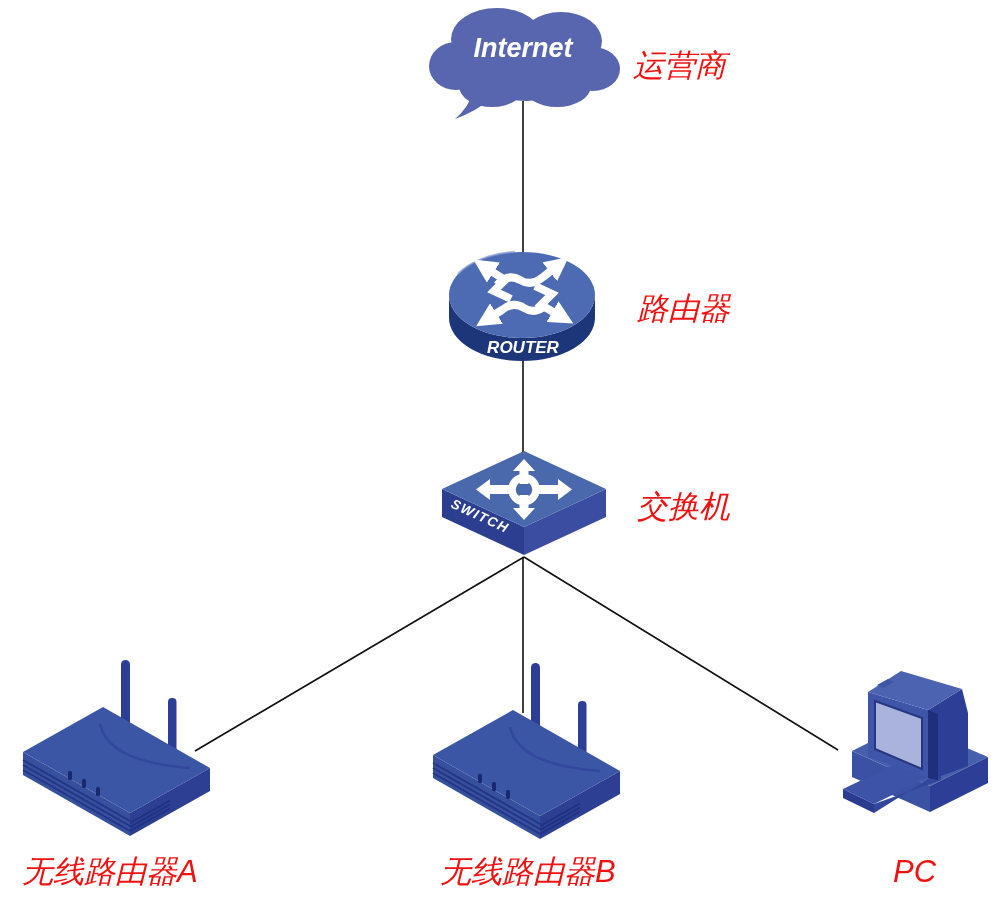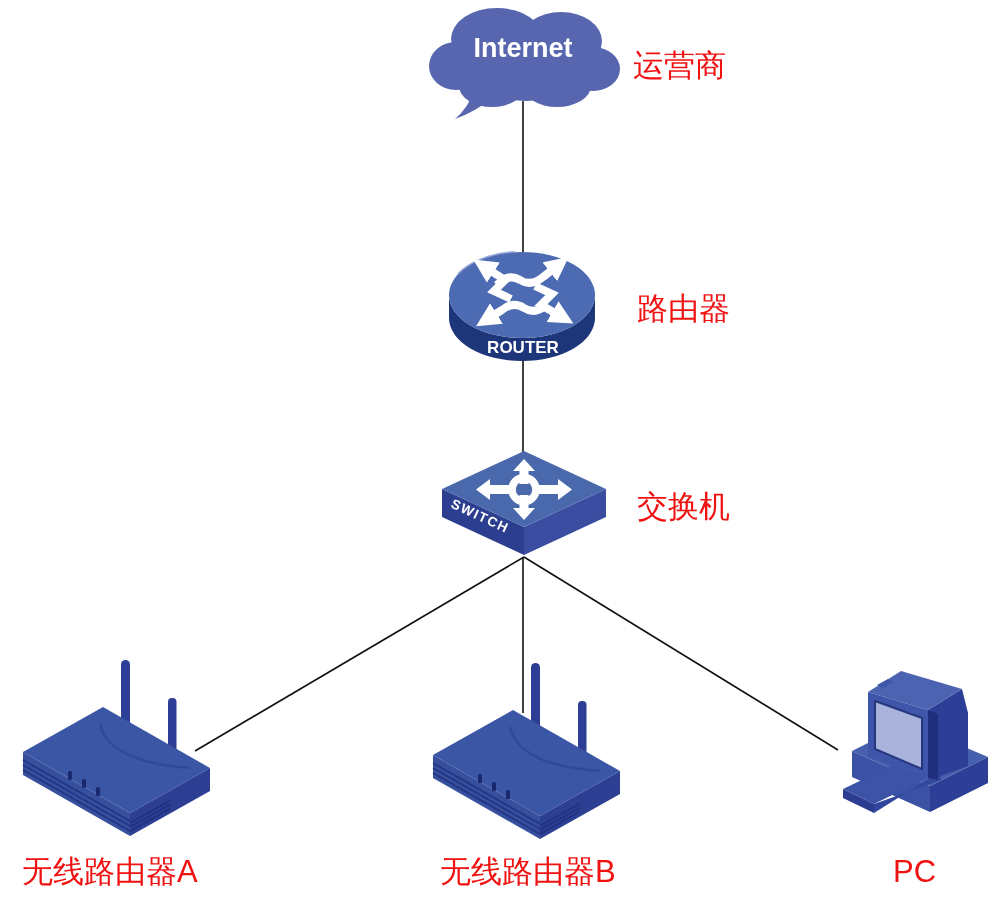--- a/index.html
+++ b/index.html
@@ -2,20 +2,21 @@
 <html><head>
 <meta charset="utf-8">
 <style>
   html,body{margin:0;padding:0;background:#ffffff;}
   .stage{
     position:relative;
     width:992px;height:911px;
     background:#ffffff;
     font-family:"Liberation Sans", sans-serif;
     overflow:hidden;
+    font-style:italic;
   }
   svg{display:block;}
   text{font-family:"Liberation Sans", sans-serif;}
   .node-label{font-size:31px;}
   .icon-caption{font-weight:bold;fill:#ffffff;}
 </style>
 </head>
 <body>
 
 <div class="stage">

